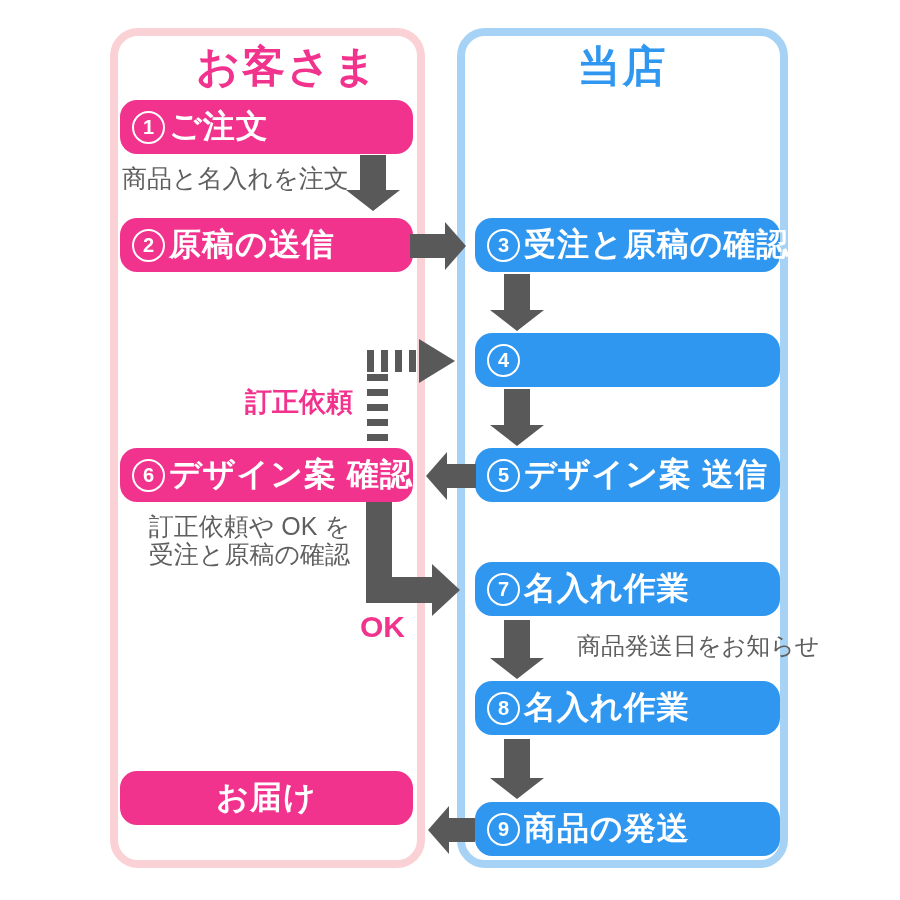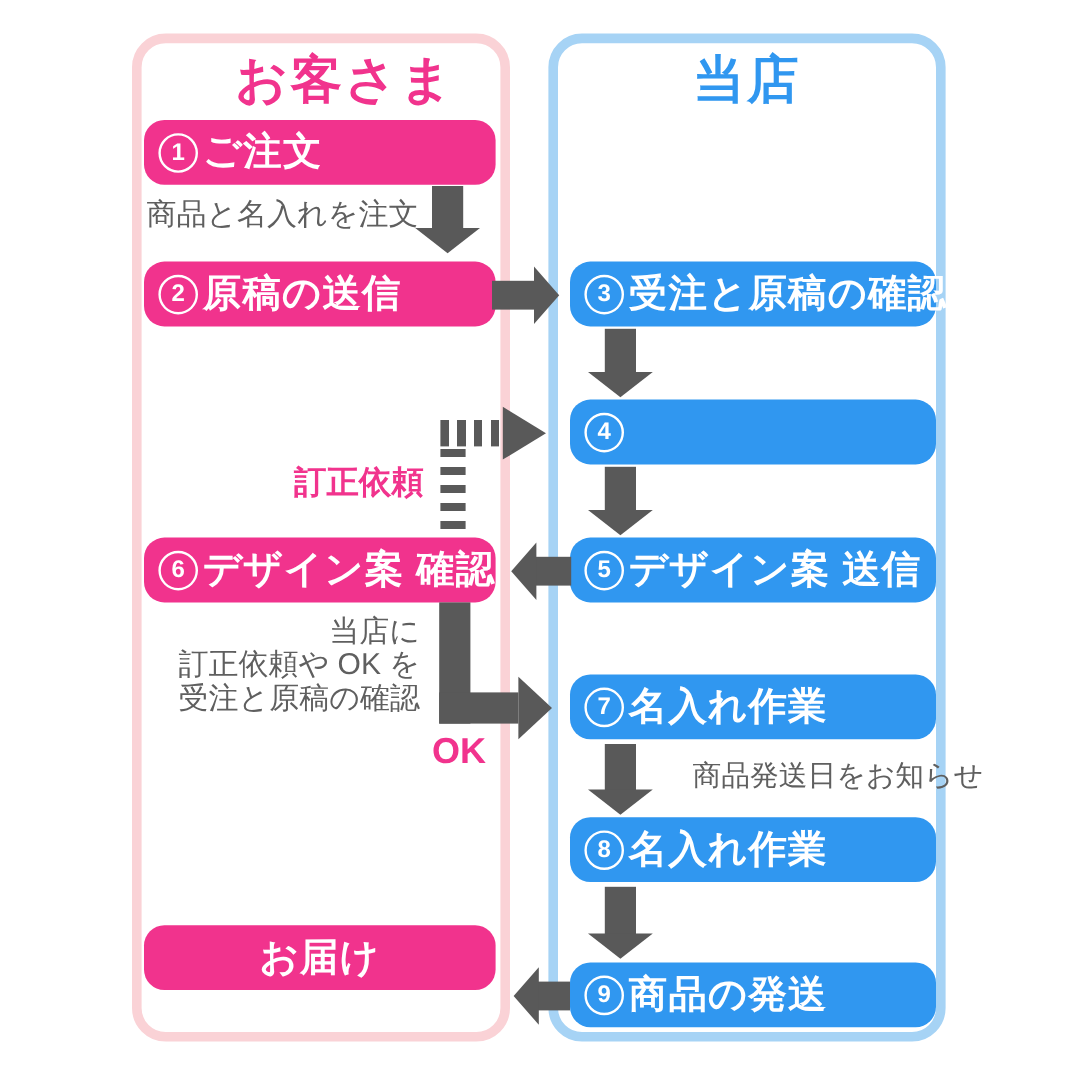--- a/index.html
+++ b/index.html
@@ -130,21 +130,20 @@
     <span class="num">6</span>
     <span>デザイン案 確認</span>
   </div>
 
   <div class="dash-v"></div>
   <div class="dash-h"></div>
   <div class="dash-head"></div>
   <div class="pink-label" style="left:233px; top:384px; width:120px; text-align:right; font-size:27px;">訂正依頼</div>
 
   <div class="note block" style="left:140px; top:512px; width:210px;">
-    <span>当店に</span>
     <span>訂正依頼や OK を</span>
     <span>受注と原稿の確認</span>
   </div>
 
   <div class="elbow-v"></div>
   <div class="elbow-h"></div>
   <div class="elbow-head"></div>
   <div class="pink-label" style="left:360px; top:610px; font-size:30px;">OK</div>
 
   <div class="box blue" style="top:562px;">

